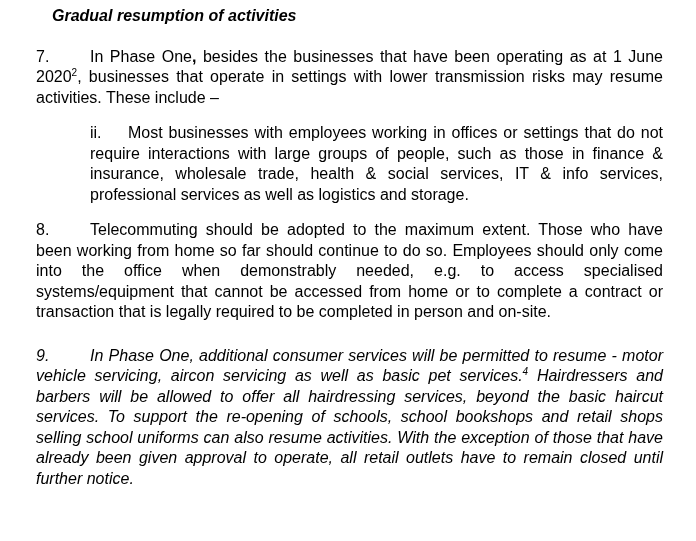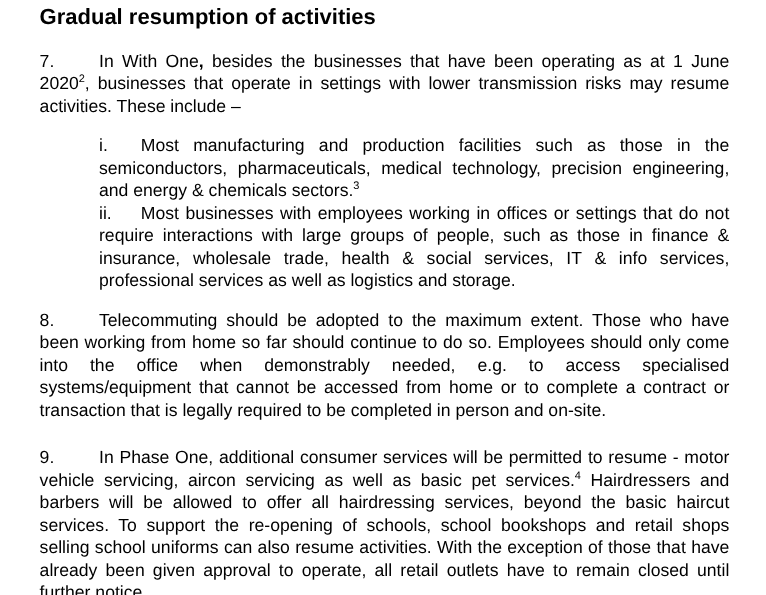--- a/index.html
+++ b/index.html
@@ -14,63 +14,63 @@
     padding: 6px 33px 0 36px;
     background: #ffffff;
     color: #000000;
     font-family: "Liberation Sans", "DejaVu Sans", sans-serif;
     font-size: 16px;
     line-height: 20.5px;
     text-align: justify;
     overflow: hidden;
   }
   .title {
-    font-size: 20px;
+    font-size: 16px;
     line-height: 20.5px;
     font-weight: bold;
-    margin: 0 0 20px 0;
+    margin: 0 0 20px 16px;
     text-align: left;
+    font-style: italic;
   }
   .para {
     margin: 0 0 15px 0;
   }
   .pnum {
     display: inline-block;
     width: 54px;
   }
   .sublist {
     margin: 0 0 15px 54px;
   }
   .sublist .para {
     margin: 0;
   }
   .lmark {
     display: inline-block;
     width: 38px;
   }
   #p8 { margin-bottom: 23px; }
-  #p9 { margin-bottom: 0; }
+  #p9 { margin-bottom: 0; font-style: italic; }
   sup {
     font-size: 10px;
     line-height: 0;
     vertical-align: super;
   }
   b { font-weight: bold; }
 </style>
 </head>
 <body>
 
 <div class="page">
 
   <h1 class="title">Gradual resumption of activities</h1>
 
-  <p class="para" id="p7"><span class="pnum">7.</span><span>In With One</span><b>,</b><span> besides the businesses that have been operating as at 1 June 2020</span><sup>2</sup><span>, businesses that operate in settings with lower transmission risks may resume activities. These include –</span></p>
+  <p class="para" id="p7"><span class="pnum">7.</span><span>In Phase One</span><b>,</b><span> besides the businesses that have been operating as at 1 June 2020</span><sup>2</sup><span>, businesses that operate in settings with lower transmission risks may resume activities. These include –</span></p>
 
   <div class="sublist">
-    <p class="para"><span class="lmark">i.</span><span>Most manufacturing and production facilities such as those in the semiconductors, pharmaceuticals, medical technology, precision engineering, and energy &amp; chemicals sectors.</span><sup>3</sup></p>
     <p class="para"><span class="lmark">ii.</span><span>Most businesses with employees working in offices or settings that do not require interactions with large groups of people, such as those in finance &amp; insurance, wholesale trade, health &amp; social services, IT &amp; info services, professional services as well as logistics and storage.</span></p>
   </div>
 
   <p class="para" id="p8"><span class="pnum">8.</span><span>Telecommuting should be adopted to the maximum extent. Those who have been working from home so far should continue to do so.  Employees should only come into the office when demonstrably needed, e.g. to access specialised systems/equipment that cannot be accessed from home or to complete a contract or transaction that is legally required to be completed in person and on-site.</span></p>
 
   <p class="para" id="p9"><span class="pnum">9.</span><span>In Phase One, additional consumer services will be permitted to resume - motor vehicle servicing, aircon servicing as well as basic pet services.</span><sup>4</sup><span> Hairdressers and barbers will be allowed to offer all hairdressing services, beyond the basic haircut services. To support the re-opening of schools, school bookshops and retail shops selling school uniforms can also resume activities. With the exception of those that have already been given approval to operate, all retail outlets have to remain closed until further notice.</span></p>
 
 </div>
 
 </body></html>

